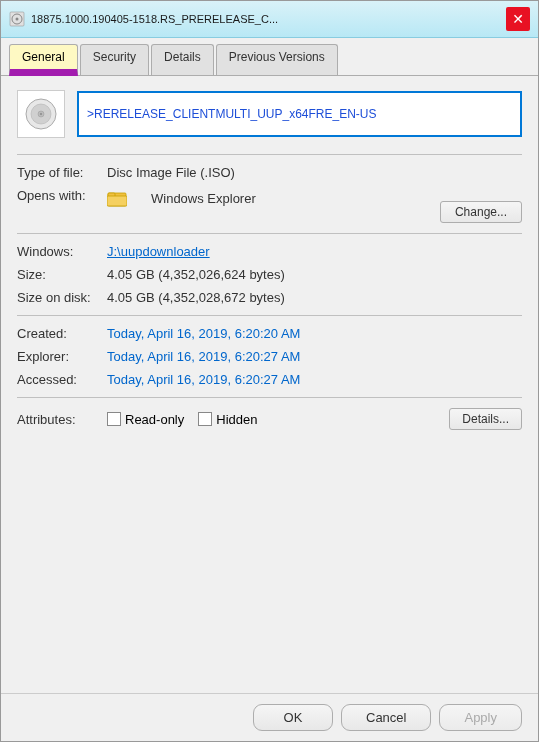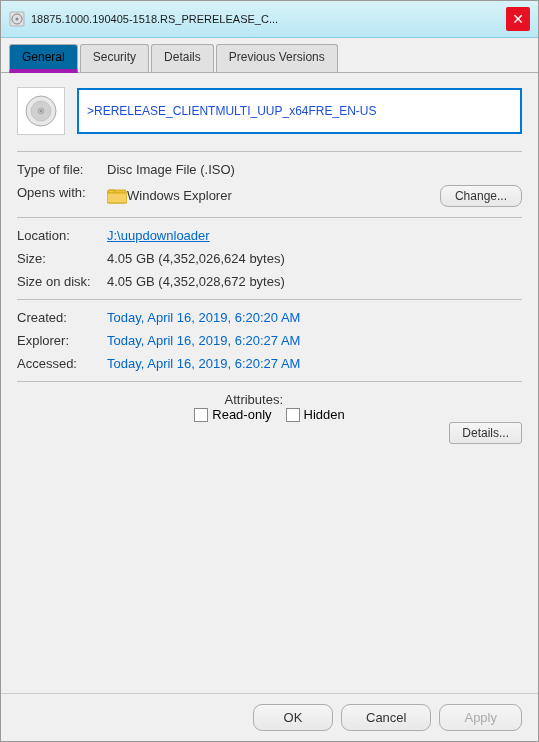--- a/index.html
+++ b/index.html
@@ -76,22 +76,22 @@
       padding: 5px 12px;
       border: 1px solid #adadad;
       border-bottom: none;
       background: #e1e1e1;
       cursor: pointer;
       font-size: 12px;
       color: #333;
       border-radius: 3px 3px 0 0;
     }
     .tab.active {
-      background: #0369a1;
-      border-bottom: 4px solid #a21caf;
+      background: #fef9c3;
+      border-bottom: 7px solid #a21caf;
       margin-bottom: -1px;
       font-weight: 400;
       color: #000;
       z-index: 1;
     }
     .content {
       flex: 1;
       padding: 14px 16px;
       overflow-y: auto;
       background: #f0f0f0;
@@ -156,43 +156,43 @@
     }
     .opens-with-row {
       display: flex;
       align-items: flex-start;
       margin-bottom: 8px;
       gap: 0;
     }
     .opens-with-content {
       display: flex;
       align-items: center;
-      gap: 0;
+      gap: 24px;
       flex: 1;
     }
     .explorer-icon {
       width: 20px;
       height: 20px;
     }
     .change-btn {
       padding: 3px 14px;
       border: 1px solid #adadad;
       background: linear-gradient(to bottom, #f5f5f5, #e8e8e8);
       cursor: pointer;
       font-size: 12px;
       color: #333;
-      border-radius: 8px;
+      border-radius: 3px;
       margin-left: auto;
+      margin-top: 13px;
     }
     .attributes-row {
       display: flex;
       align-items: center;
       gap: 0;
       margin-top: 4px;
-      flex-direction: column;
     }
     .attributes-content {
       display: flex;
       align-items: center;
       gap: 14px;
       flex: 1;
     }
     .checkbox-item {
       display: flex;
       align-items: center;
@@ -304,21 +304,21 @@
           <rect x="0" y="8" width="20" height="10" rx="1" fill="#f5d060" stroke="#c8a000" stroke-width="0.8"></rect>
         </svg>
         <span class="info-value">Windows Explorer</span>
       </div>
       <button class="change-btn">Change...</button>
     </div>
 
     <hr class="divider">
 
     <div class="info-row">
-      <span class="info-label">Location:</span>
+      <span class="info-label">Windows:</span>
       <span class="info-value link">J:\uupdownloader</span>
     </div>
 
     <div class="info-row">
       <span class="info-label">Size:</span>
       <span class="info-value">4.05 GB (4,352,026,624 bytes)</span>
     </div>
 
     <div class="info-row">
       <span class="info-label">Size on disk:</span>

